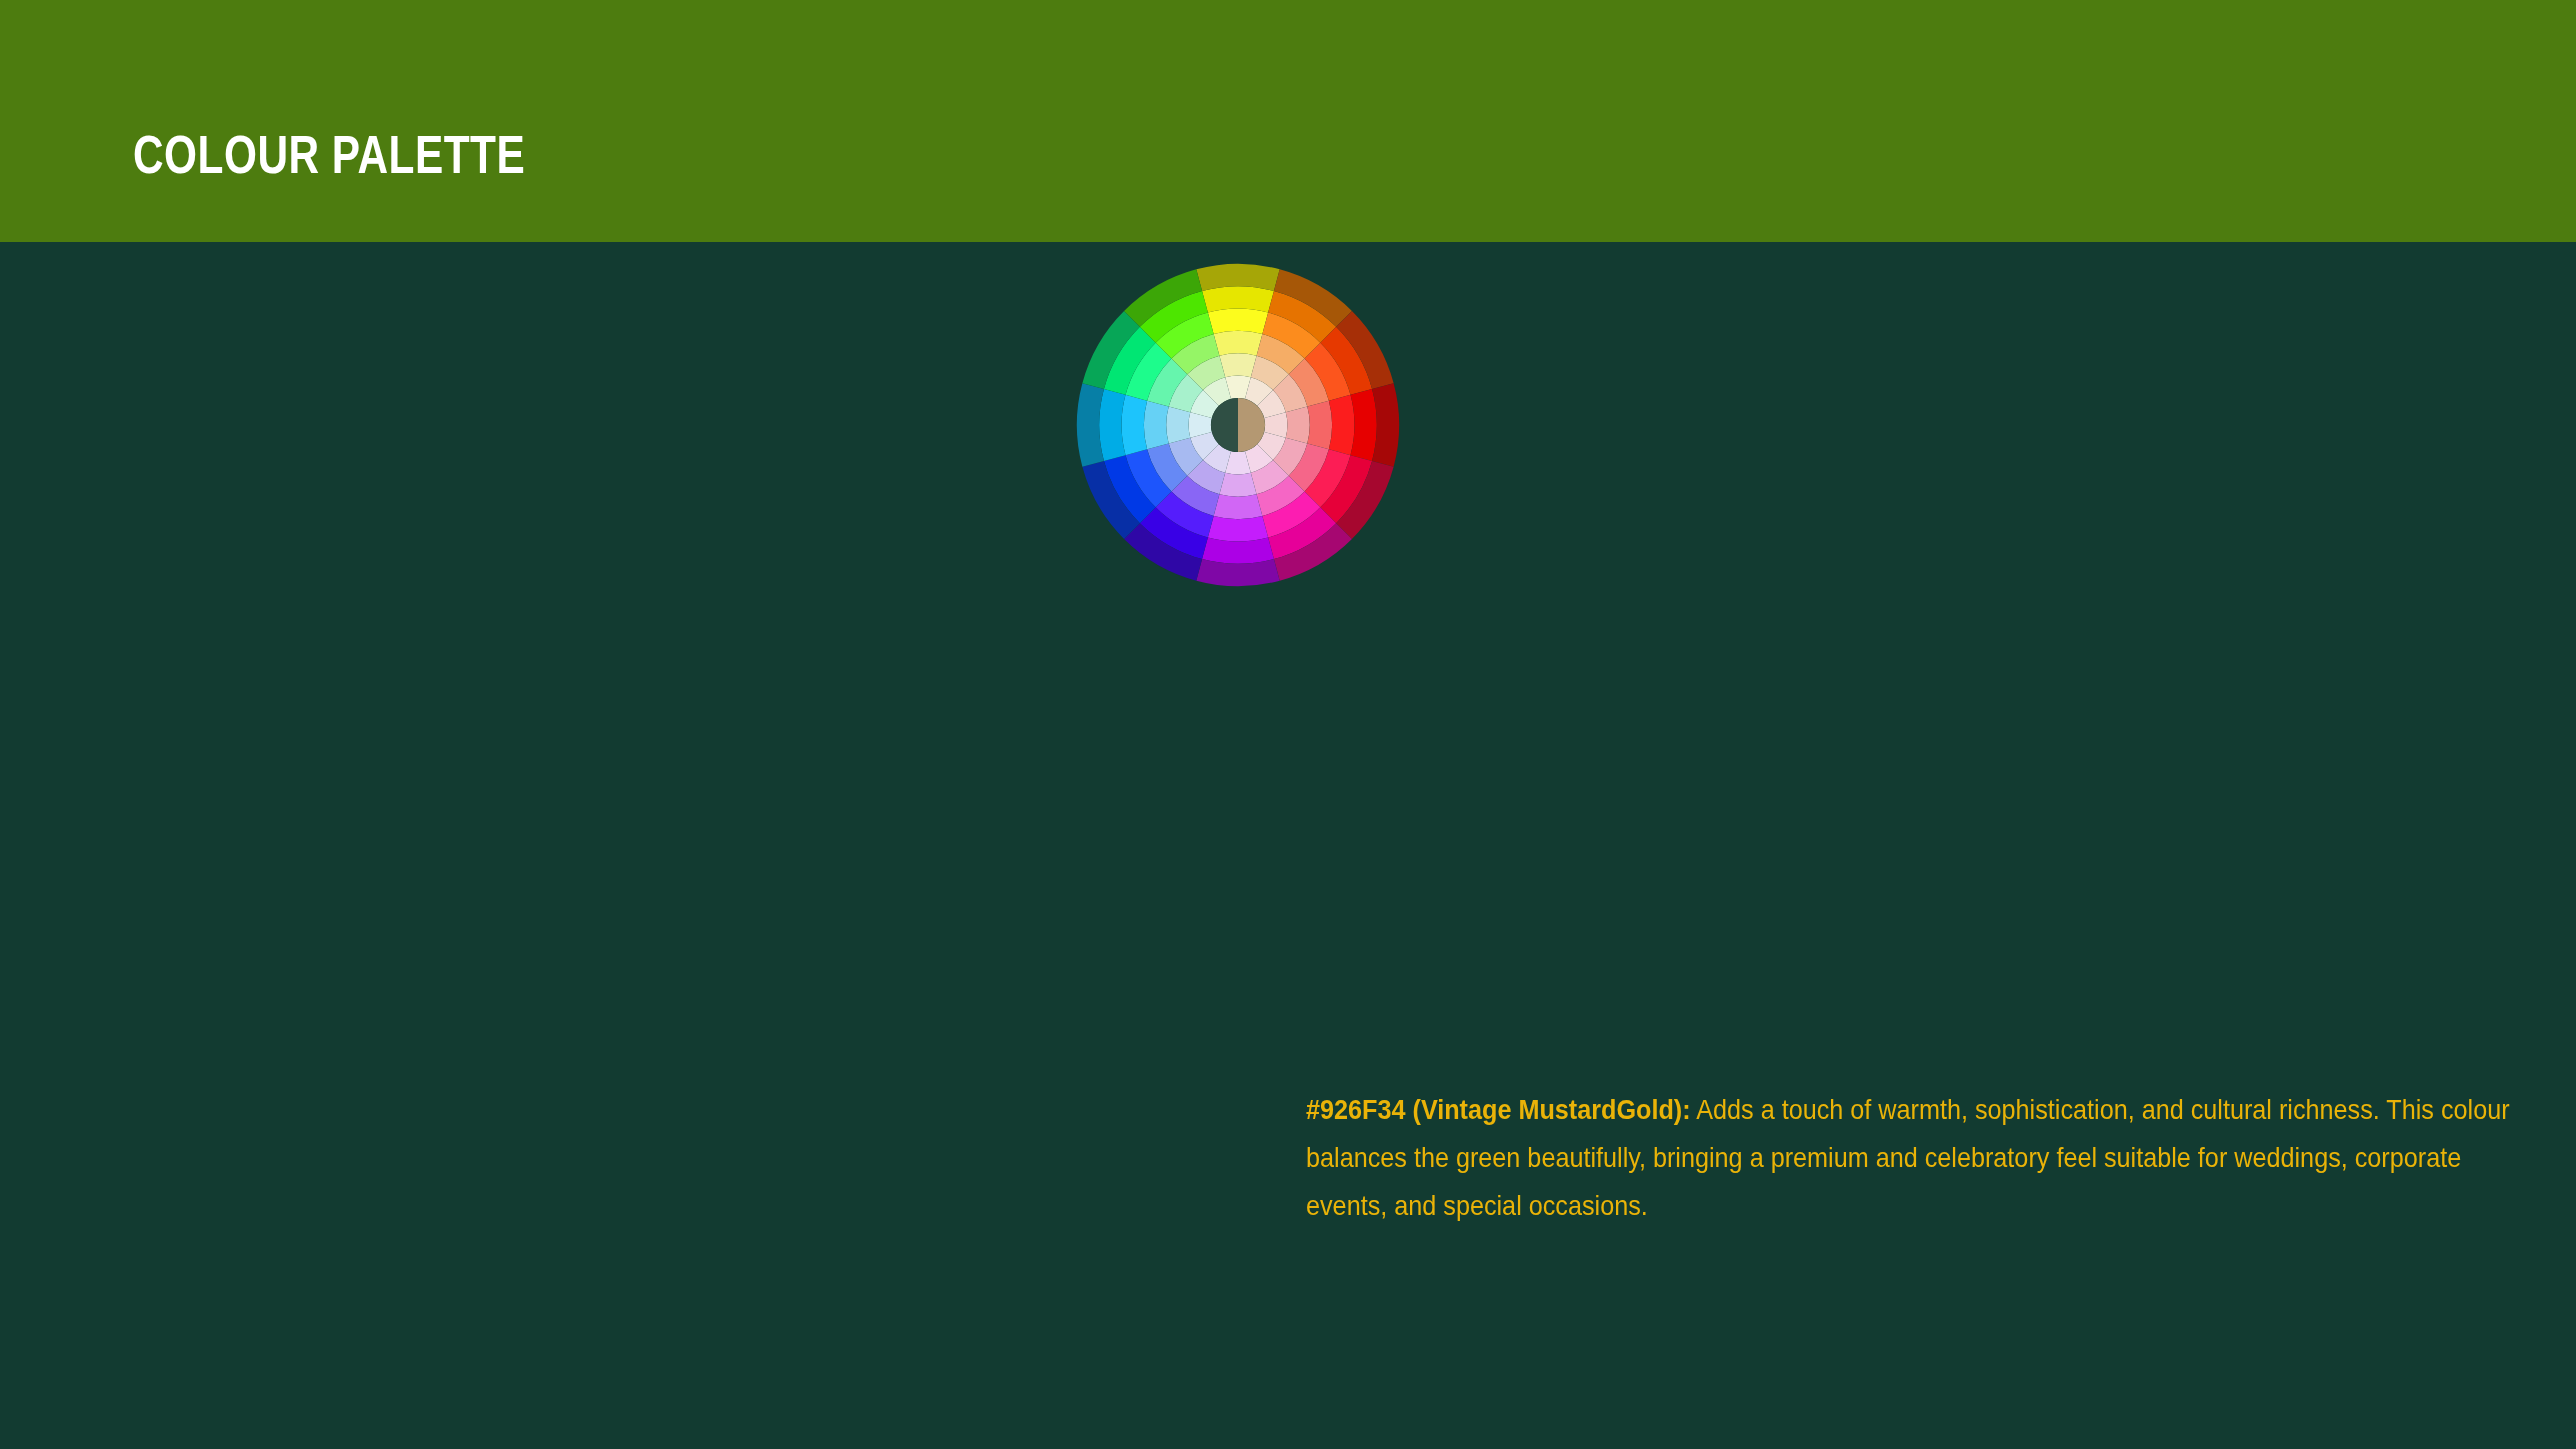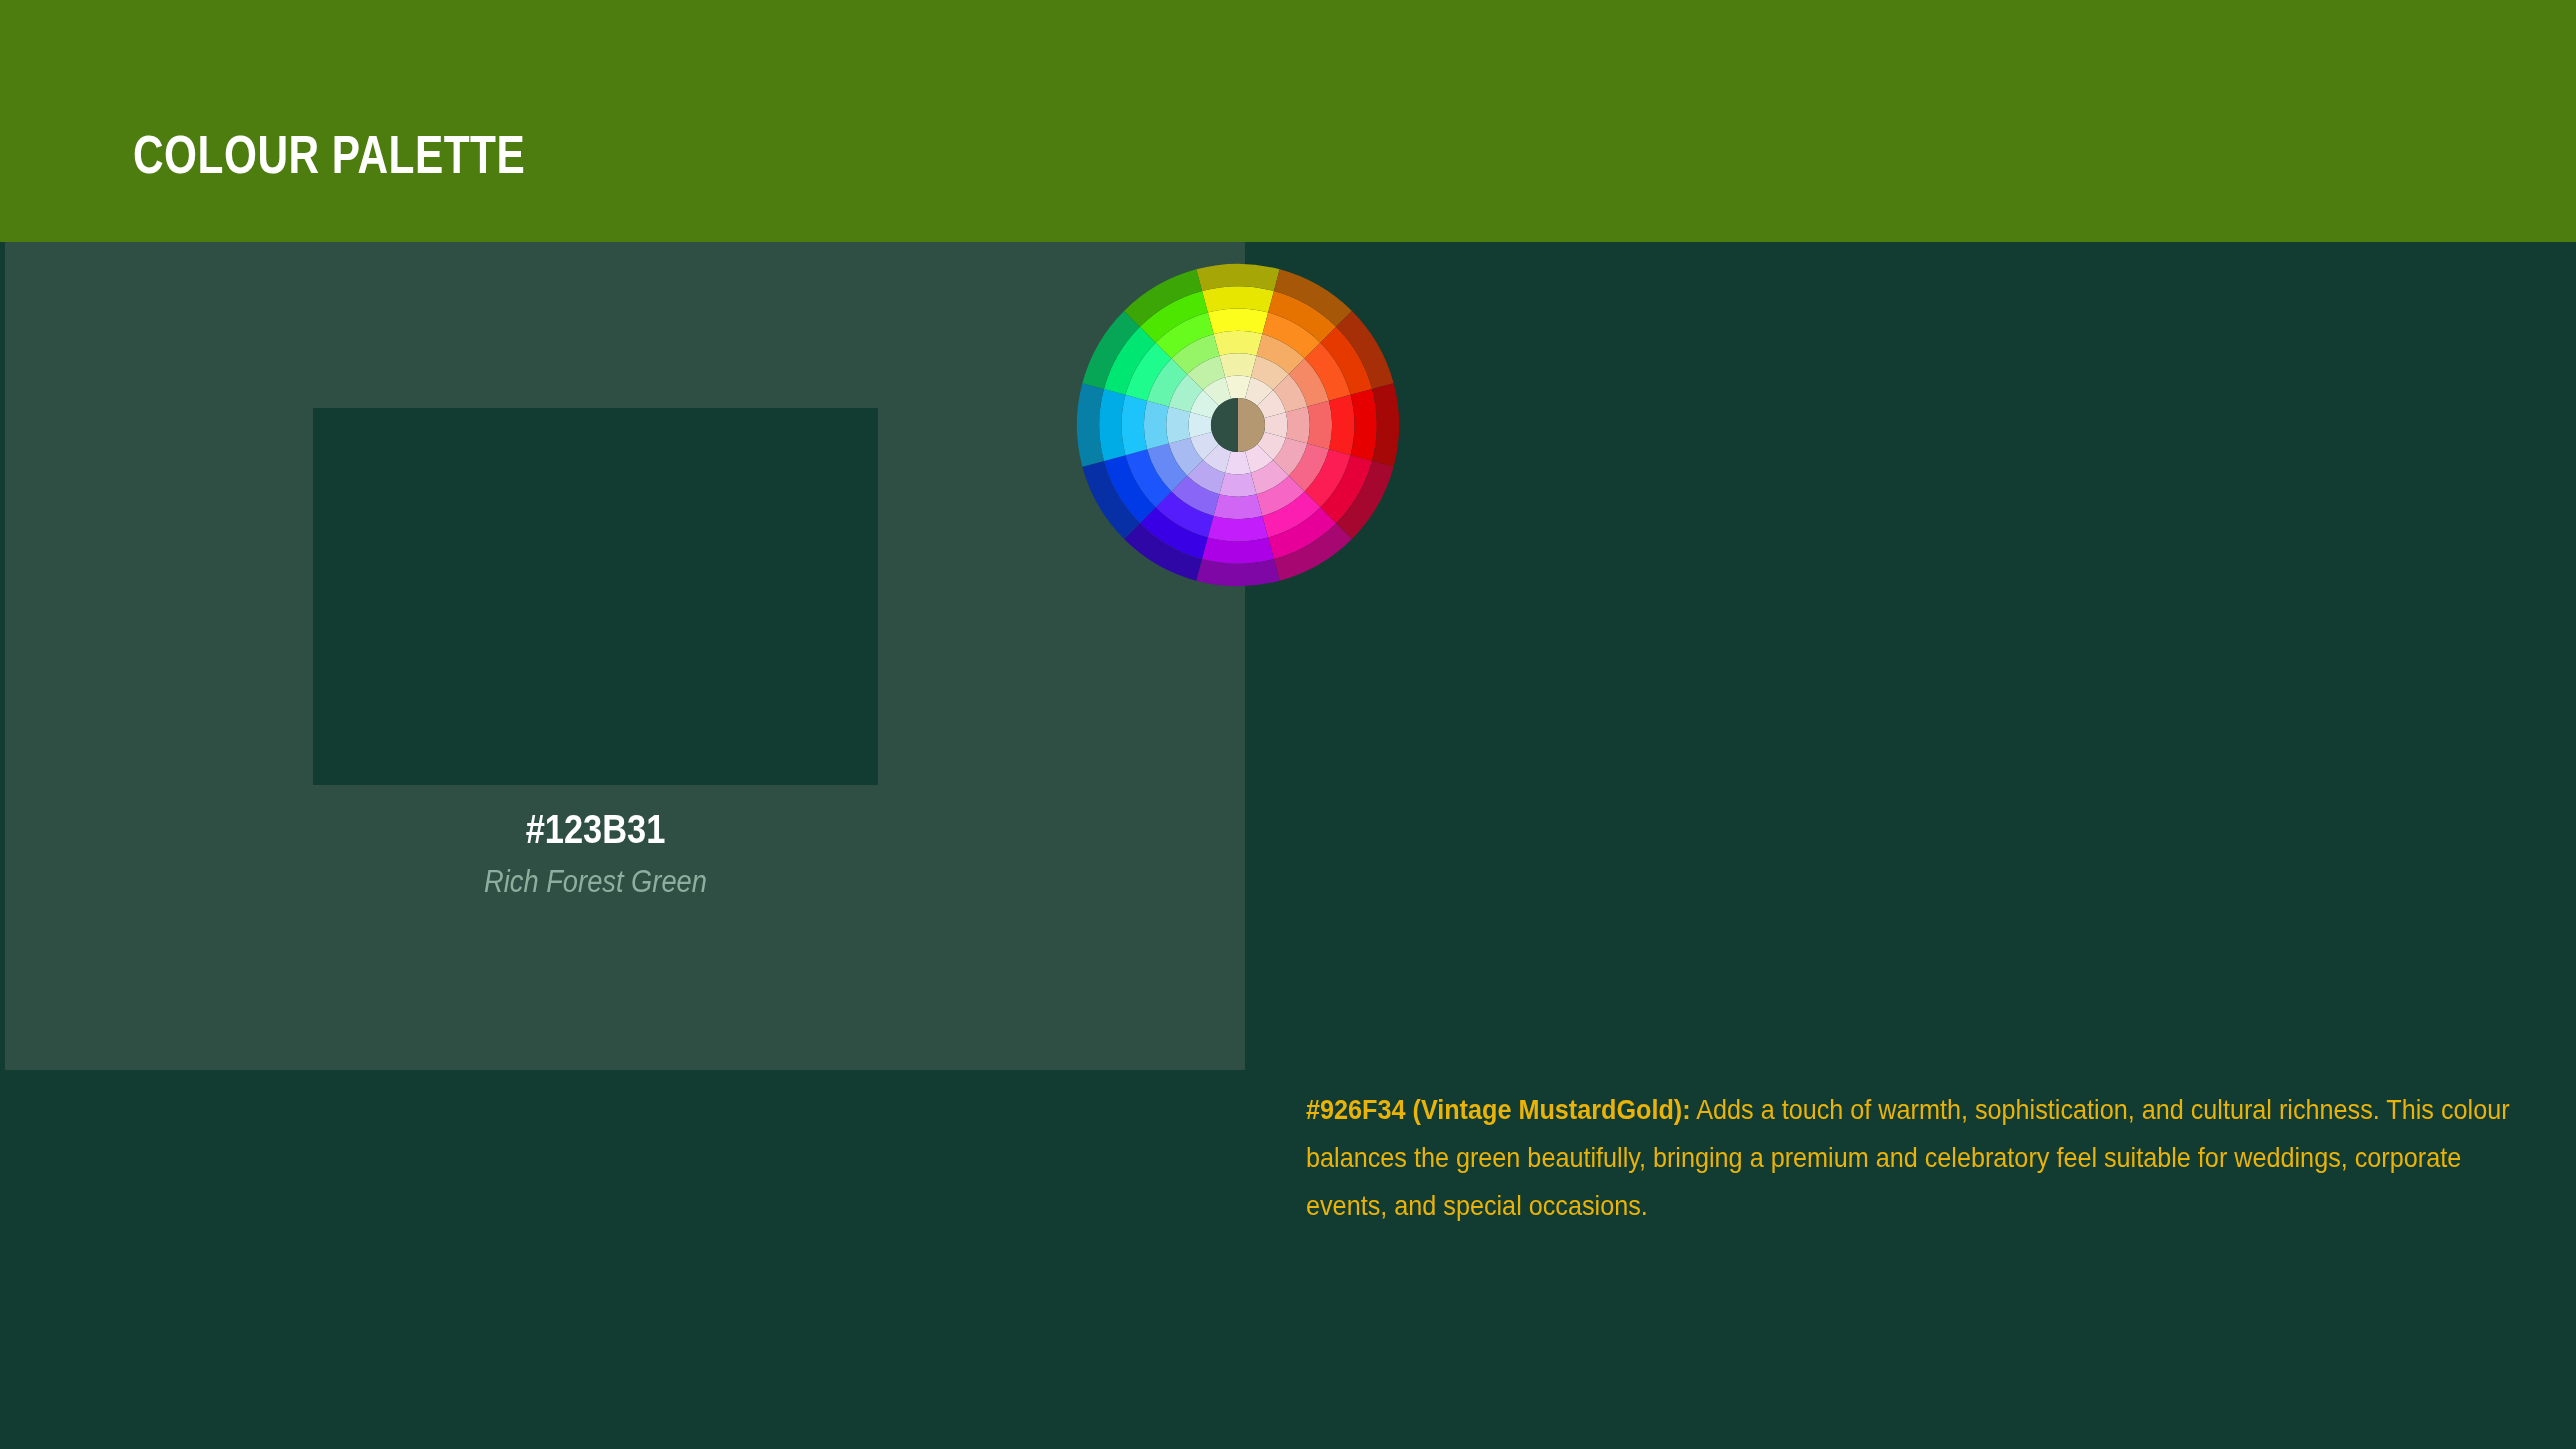--- a/index.html
+++ b/index.html
@@ -91,27 +91,20 @@
 </style>
 </head>
 <body>
 
 <div class="header">
   <div class="page-title">COLOUR PALETTE</div>
 </div>
 
 <div class="band">
 
-  <div class="panel panel-green">
-    <div class="swatch swatch-green"></div>
-    <div class="swatch-caption cap-green">
-      <div class="hexcode">#123B31</div>
-      <div class="colorname">Rich Forest Green</div>
-    </div>
-  </div>
 
 
 </div>
 
 <div class="wheel-wrap">
   <svg width="330" height="330" viewBox="0 0 512 512" id="wheel-svg" aria-hidden="true">
       <path d="M236.15720654214007,181.94568665117146 A76.66666666666666,76.66666666666666 0 0 1 275.8427934578599,181.94568665117146 L266.8703998943059,215.43111529585912 A42,42 0 0 0 245.12960010569412,215.43111529585912 Z" fill="hsl(60,55%,90%)"></path>
       <path d="M227.18481297858602,148.46025800648374 A111.33333333333333,111.33333333333333 0 0 1 284.815187021414,148.46025800648374 L275.8427934578599,181.94568665117146 A76.66666666666666,76.66666666666666 0 0 0 236.15720654214007,181.94568665117146 Z" fill="hsl(60,72%,80%)"></path>
       <path d="M218.21241941503195,114.97482936179603 A146,146 0 0 1 293.78758058496805,114.97482936179603 L284.815187021414,148.46025800648374 A111.33333333333333,111.33333333333333 0 0 0 227.18481297858602,148.46025800648374 Z" fill="hsl(60,88%,68%)"></path>
       <path d="M209.2400258514779,81.48940071710834 A180.66666666666666,180.66666666666666 0 0 1 302.7599741485221,81.48940071710834 L293.78758058496805,114.97482936179603 A146,146 0 0 0 218.21241941503195,114.97482936179603 Z" fill="hsl(60,97%,55%)"></path>

